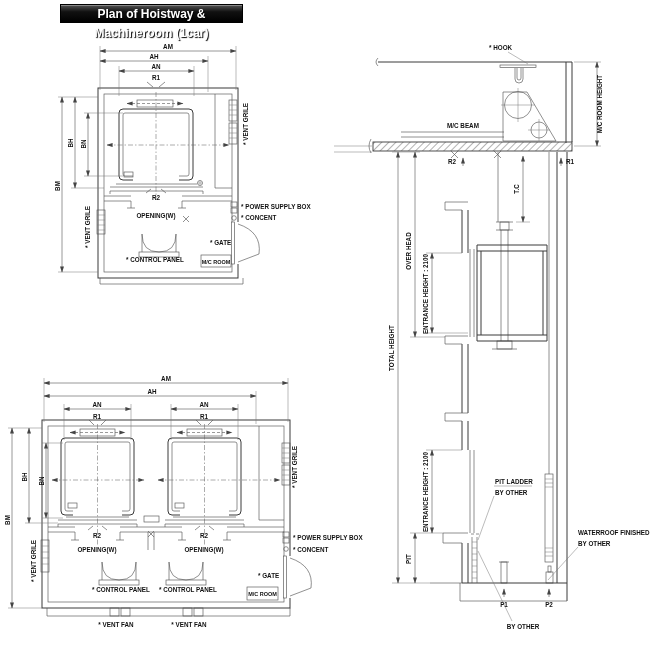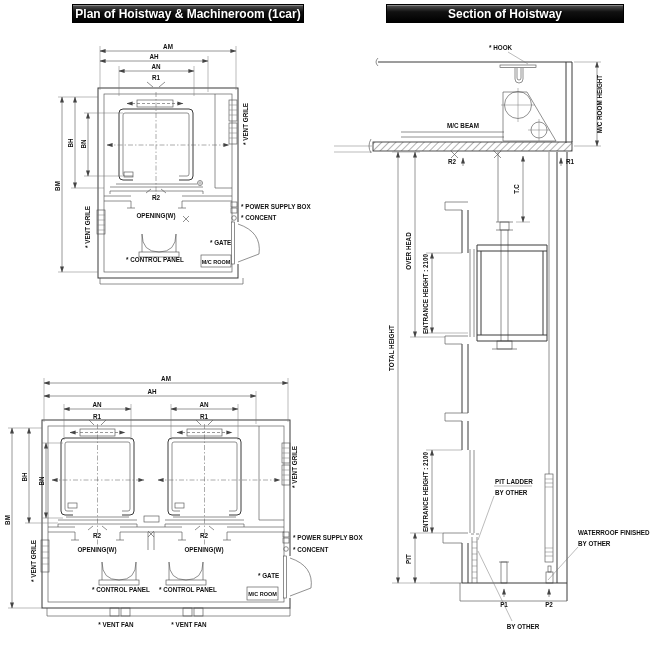--- a/index.html
+++ b/index.html
@@ -19,22 +19,21 @@
   .t{font-family:"Liberation Sans",sans-serif;font-size:6.3px;font-weight:bold;fill:#111;}
   .tm{text-anchor:middle;}
   .ts{font-size:5.5px;}
   .wh{fill:#fff;stroke:none;}
 </style>
 </head>
 <body>
 
 <div id="stage">
 
-  <div class="titlebar" style="left:60px;top:4px;width:232px;margin-left:12px;">Plan of Hoistway &amp; Machineroom (1car)</div>
-  <div class="titlebar" style="left:386px;top:4px;width:238px;">Section of Hoistway</div>
+  <div class="titlebar" style="left:60px;top:4px;width:183px;">Plan of Hoistway &amp; Machineroom (1car)</div>
 
   <svg width="652" height="649" viewBox="0 0 652 649">
     <defs>
       <marker id="ae" markerWidth="7" markerHeight="6" refX="5.6" refY="2.8" orient="auto" markerUnits="userSpaceOnUse">
         <path d="M0,0.8 L6,2.8 L0,4.8 Z" fill="#444"></path>
       </marker>
       <marker id="as" markerWidth="7" markerHeight="6" refX="0.4" refY="2.8" orient="auto" markerUnits="userSpaceOnUse">
         <path d="M6,0.8 L0,2.8 L6,4.8 Z" fill="#444"></path>
       </marker>
       <pattern id="hat" width="5" height="5" patternUnits="userSpaceOnUse" patternTransform="rotate(45)">

